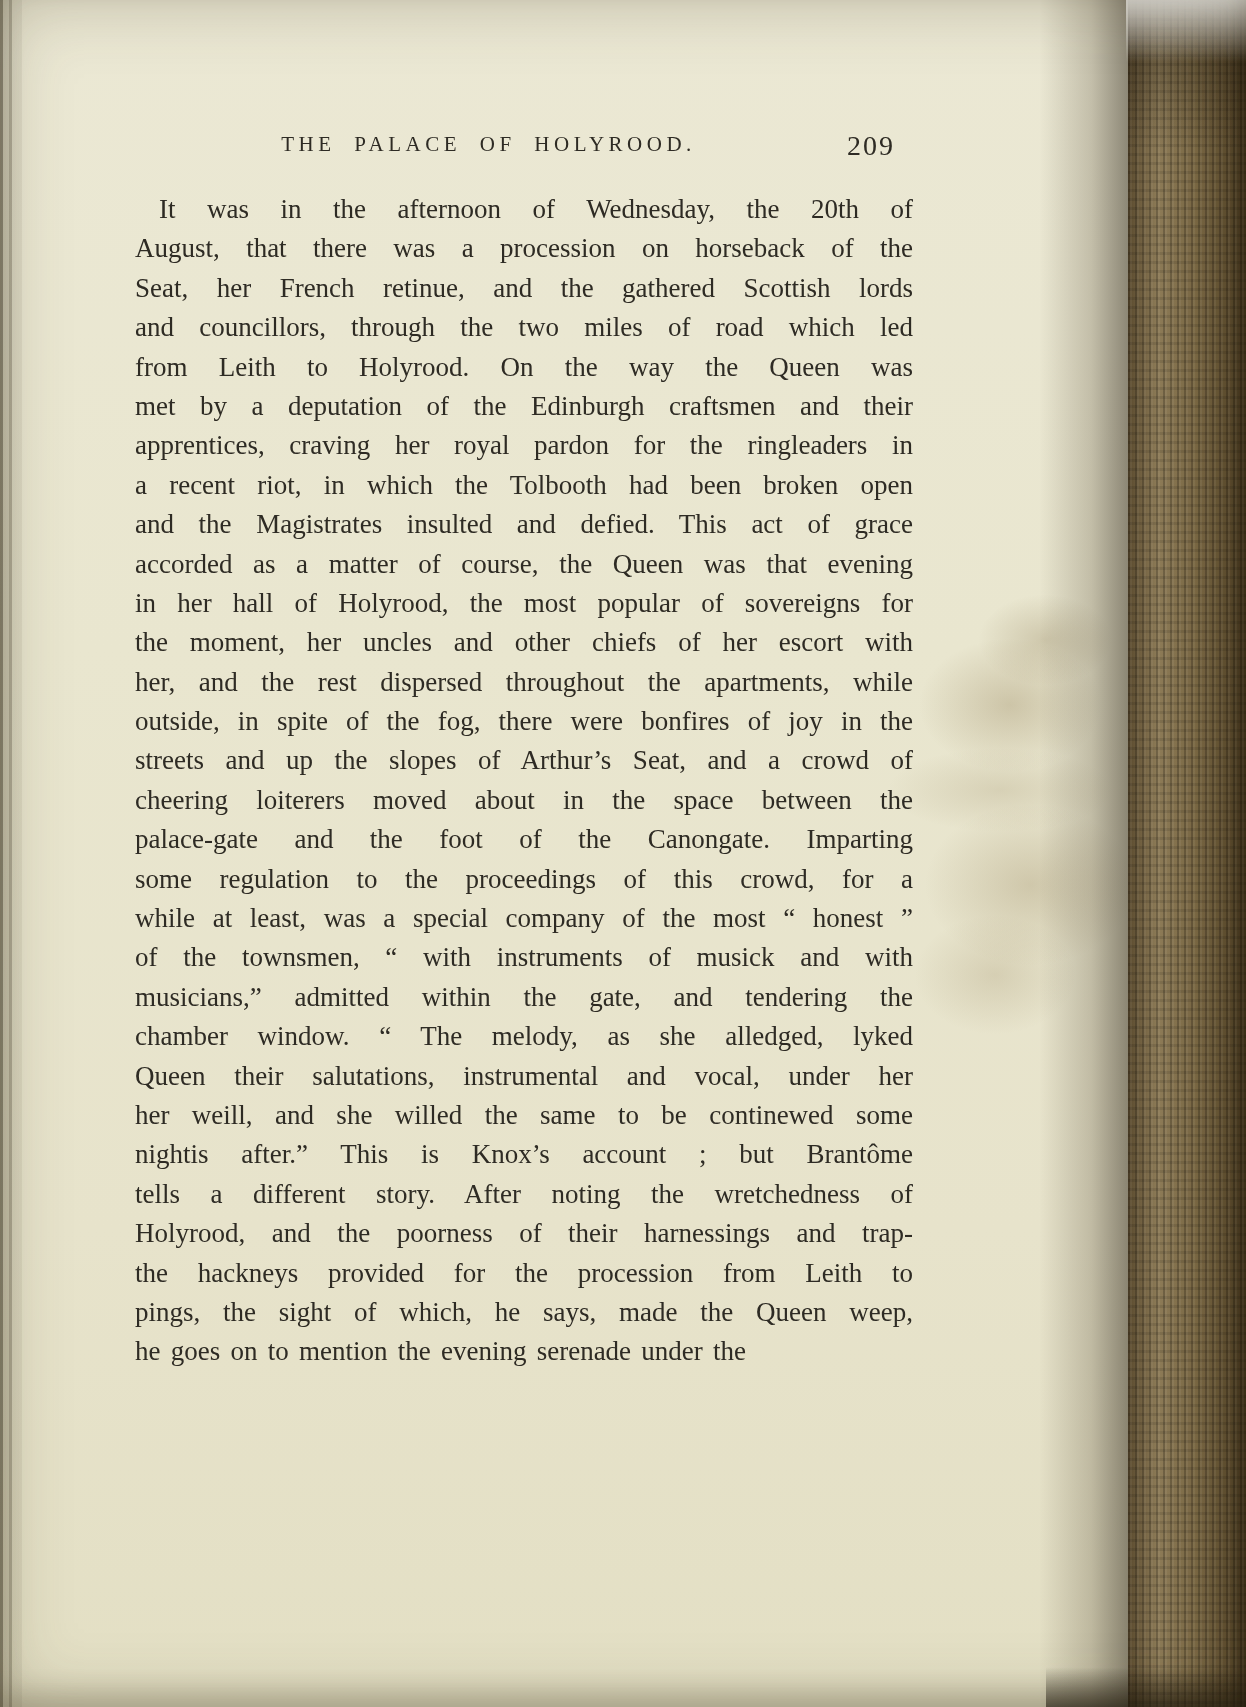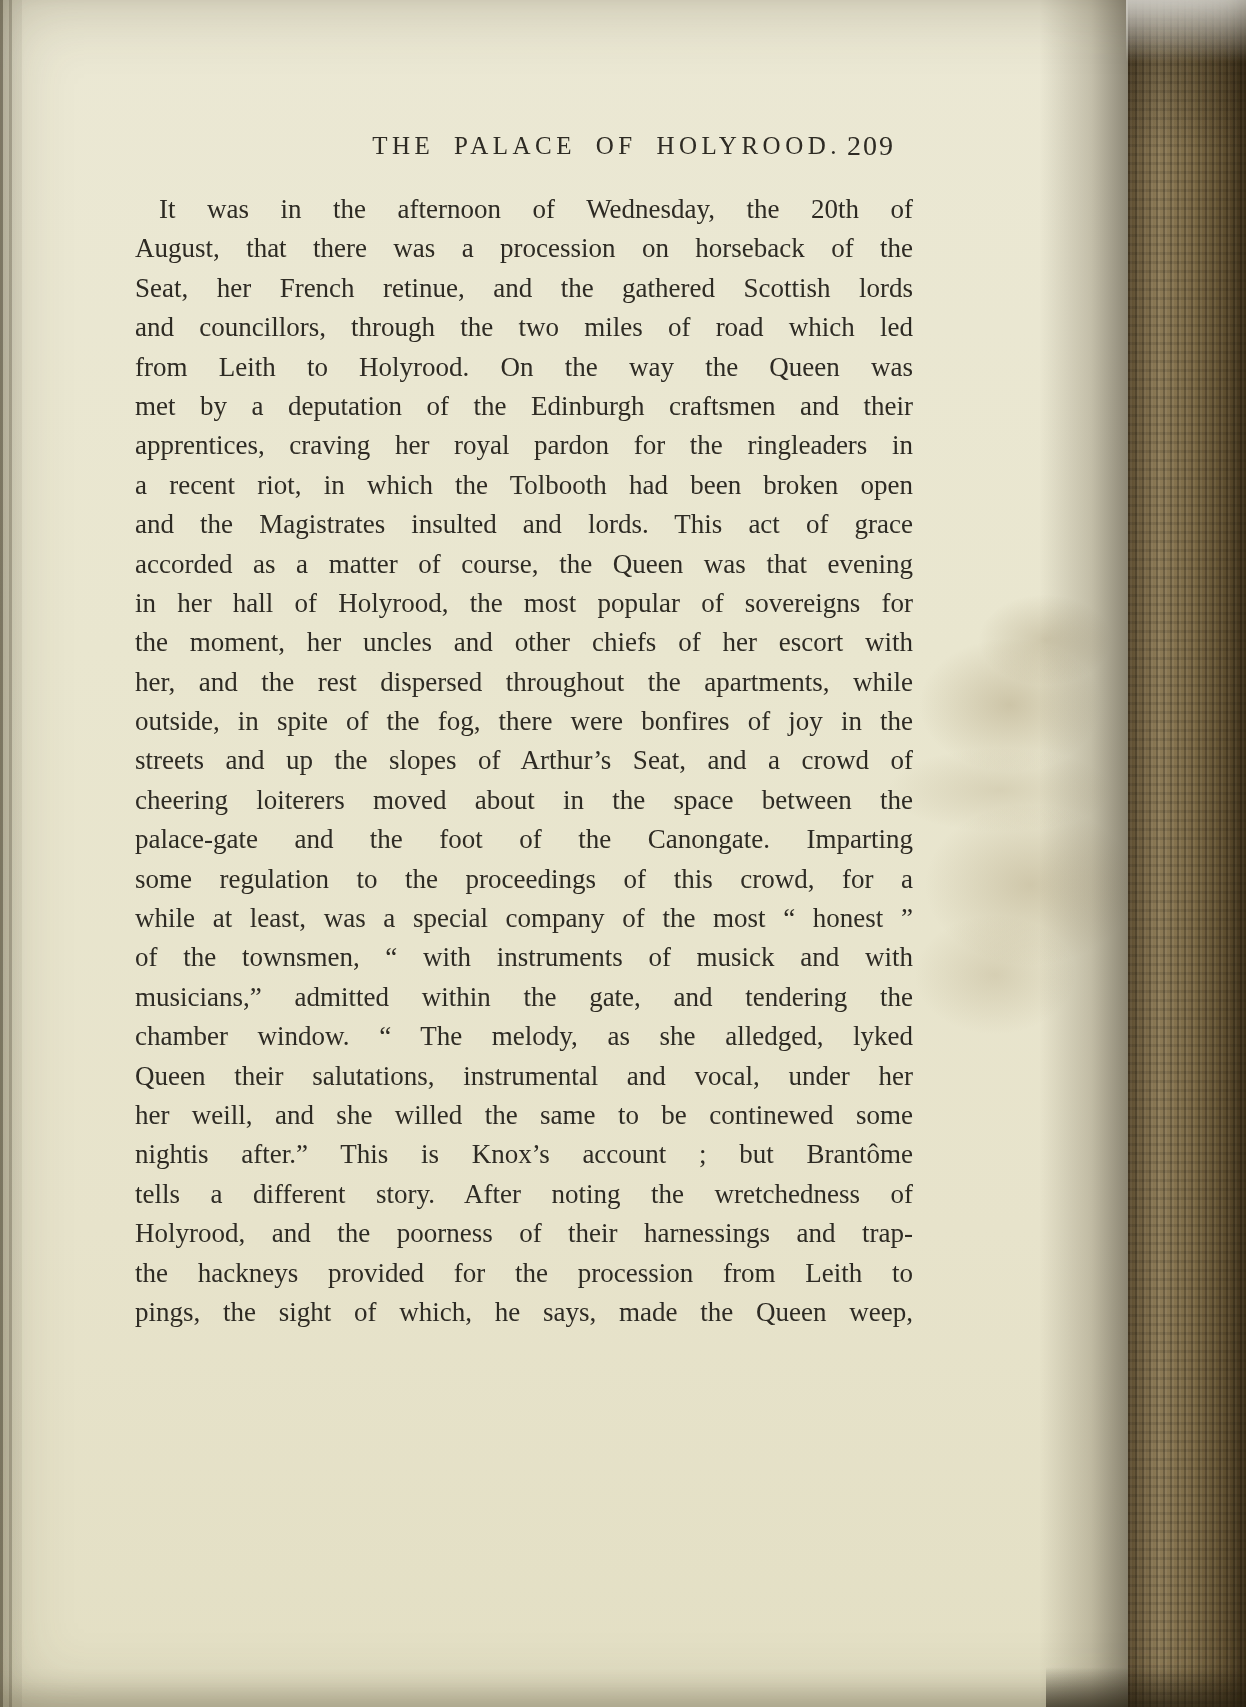--- a/index.html
+++ b/index.html
@@ -65,22 +65,22 @@
     position:absolute;top:0;right:0;width:120px;height:62px;
     background:linear-gradient(180deg,rgba(232,231,226,.95),rgba(232,231,226,0));
   }
 
   
   .header-row{
     position:absolute;left:135px;top:132px;width:776px;height:36px;
     color:var(--ink);
   }
   .running-title{
-    position:absolute;left:1px;right:70px;text-align:right;
-    font-size:25px;letter-spacing:4.5px;word-spacing:9px;
+    position:absolute;left:1px;right:70px;text-align:center;
+    font-size:21px;letter-spacing:4.5px;word-spacing:9px;
   }
   .page-number{
     position:absolute;right:16px;top:-2px;font-size:28px;letter-spacing:2px;
   }
   .text-block{
     position:absolute;left:135px;top:190px;width:778px;
     color:var(--ink);
     font-size:27px;line-height:39.4px;
     word-spacing:3.5px;
   }
@@ -108,41 +108,42 @@
 
   <div class="text-block" id="text-block">
       <div class="textline first">It was in the afternoon of Wednesday, the 20th of</div>
       <div class="textline">August, that there was a procession on horseback of the</div>
       <div class="textline">Seat, her French retinue, and the gathered Scottish lords</div>
       <div class="textline">and councillors, through the two miles of road which led</div>
       <div class="textline">from Leith to Holyrood.  On the way the Queen was</div>
       <div class="textline">met by a deputation of the Edinburgh craftsmen and their</div>
       <div class="textline">apprentices, craving her royal pardon for the ringleaders in</div>
       <div class="textline">a recent riot, in which the Tolbooth had been broken open</div>
-      <div class="textline">and the Magistrates insulted and lords.  This act of grace</div>
+      <div class="textline">and the Magistrates insulted and defied.  This act of grace</div>
       <div class="textline">accorded as a matter of course, the Queen was that evening</div>
       <div class="textline">in her hall of Holyrood, the most popular of sovereigns for</div>
       <div class="textline">the moment, her uncles and other chiefs of her escort with</div>
       <div class="textline">her, and the rest dispersed throughout the apartments, while</div>
       <div class="textline">outside, in spite of the fog, there were bonfires of joy in the</div>
       <div class="textline">streets and up the slopes of Arthur’s Seat, and a crowd of</div>
       <div class="textline">cheering loiterers moved about in the space between the</div>
       <div class="textline">palace-gate and the foot of the Canongate.  Imparting</div>
       <div class="textline">some regulation to the proceedings of this crowd, for a</div>
       <div class="textline">while at least, was a special company of the most “ honest ”</div>
       <div class="textline">of the townsmen, “ with instruments of musick and with</div>
       <div class="textline">musicians,” admitted within the gate, and tendering the</div>
       <div class="textline">chamber window.  “ The melody, as she alledged, lyked</div>
       <div class="textline">Queen their salutations, instrumental and vocal, under her</div>
       <div class="textline">her weill, and she willed the same to be continewed some</div>
       <div class="textline">nightis after.”  This is Knox’s account ; but Brantôme</div>
       <div class="textline">tells a different story.  After noting the wretchedness of</div>
       <div class="textline">Holyrood, and the poorness of their harnessings and trap-</div>
       <div class="textline">the hackneys provided for the procession from Leith to</div>
       <div class="textline">pings, the sight of which, he says, made the Queen weep,</div>
+      <div class="textline last">he goes on to mention the evening serenade under the</div>
     </div>
 
   <div class="gutter-shadow"></div>
   <div class="edge-pages"></div>
   <div class="edge-pages-darktop"></div>
   <div class="edge-pages-darkbottom"></div>
   <div class="corner-light"></div>
   <div class="vignette"></div>
 </div>
 

